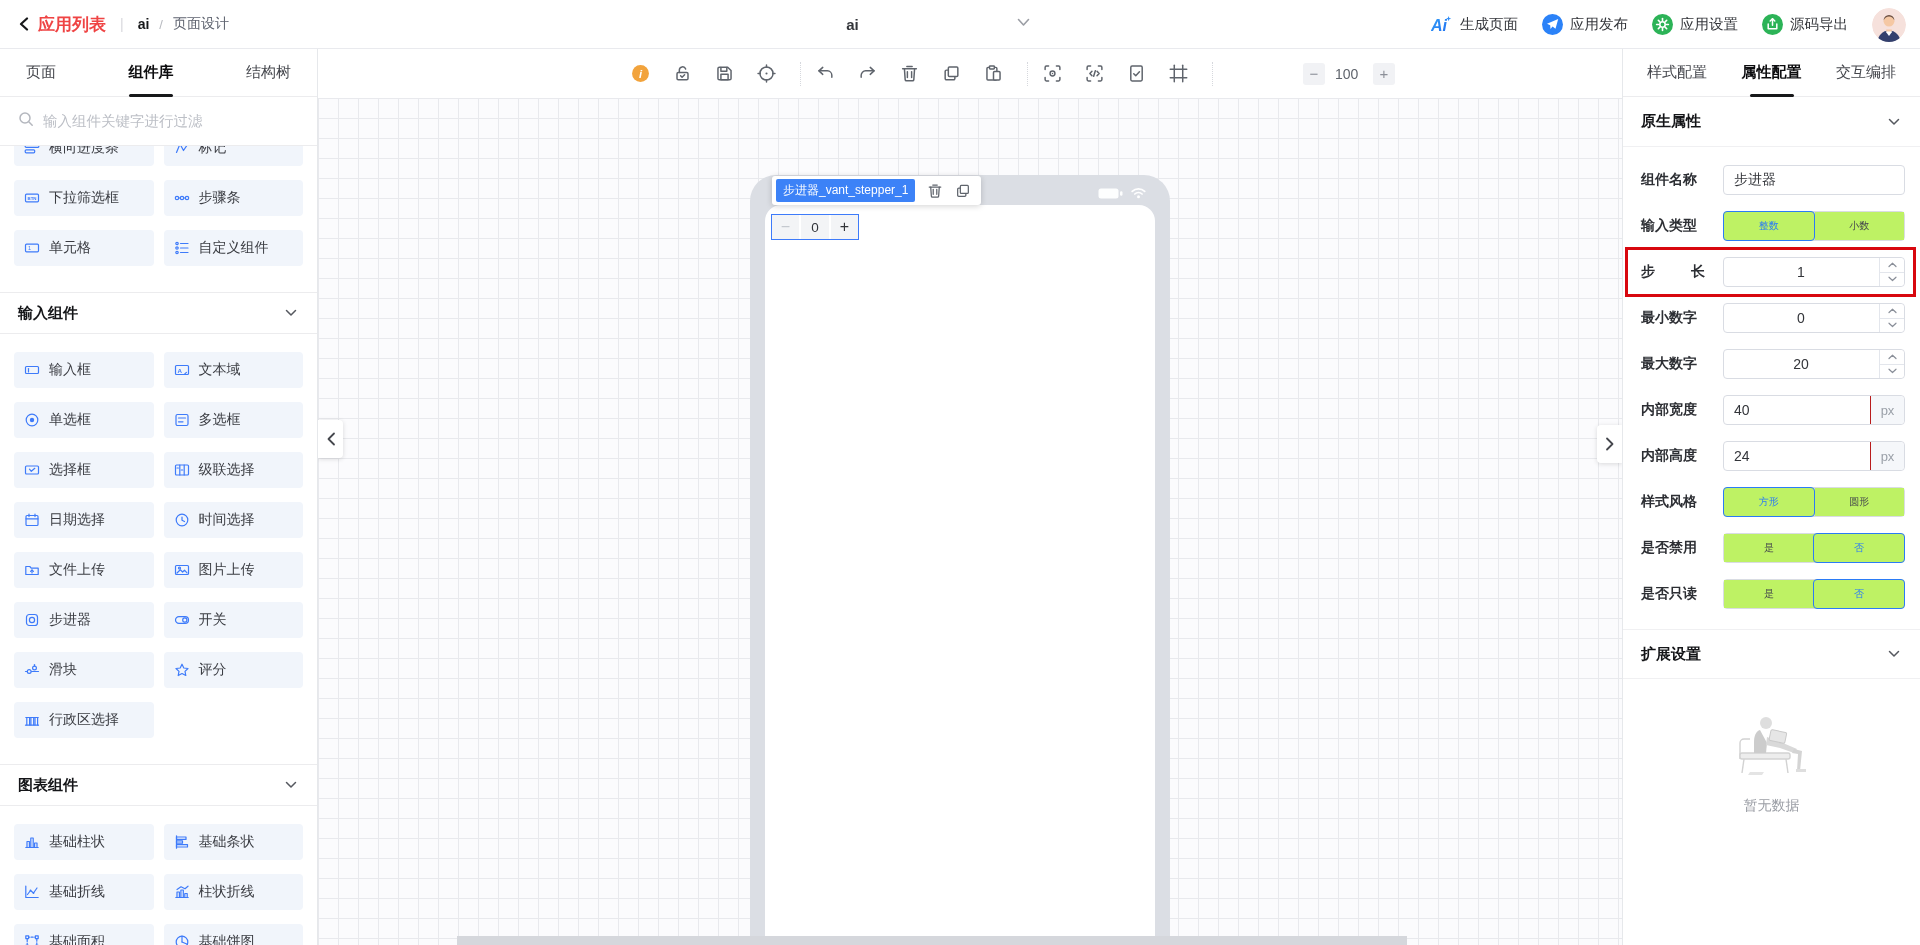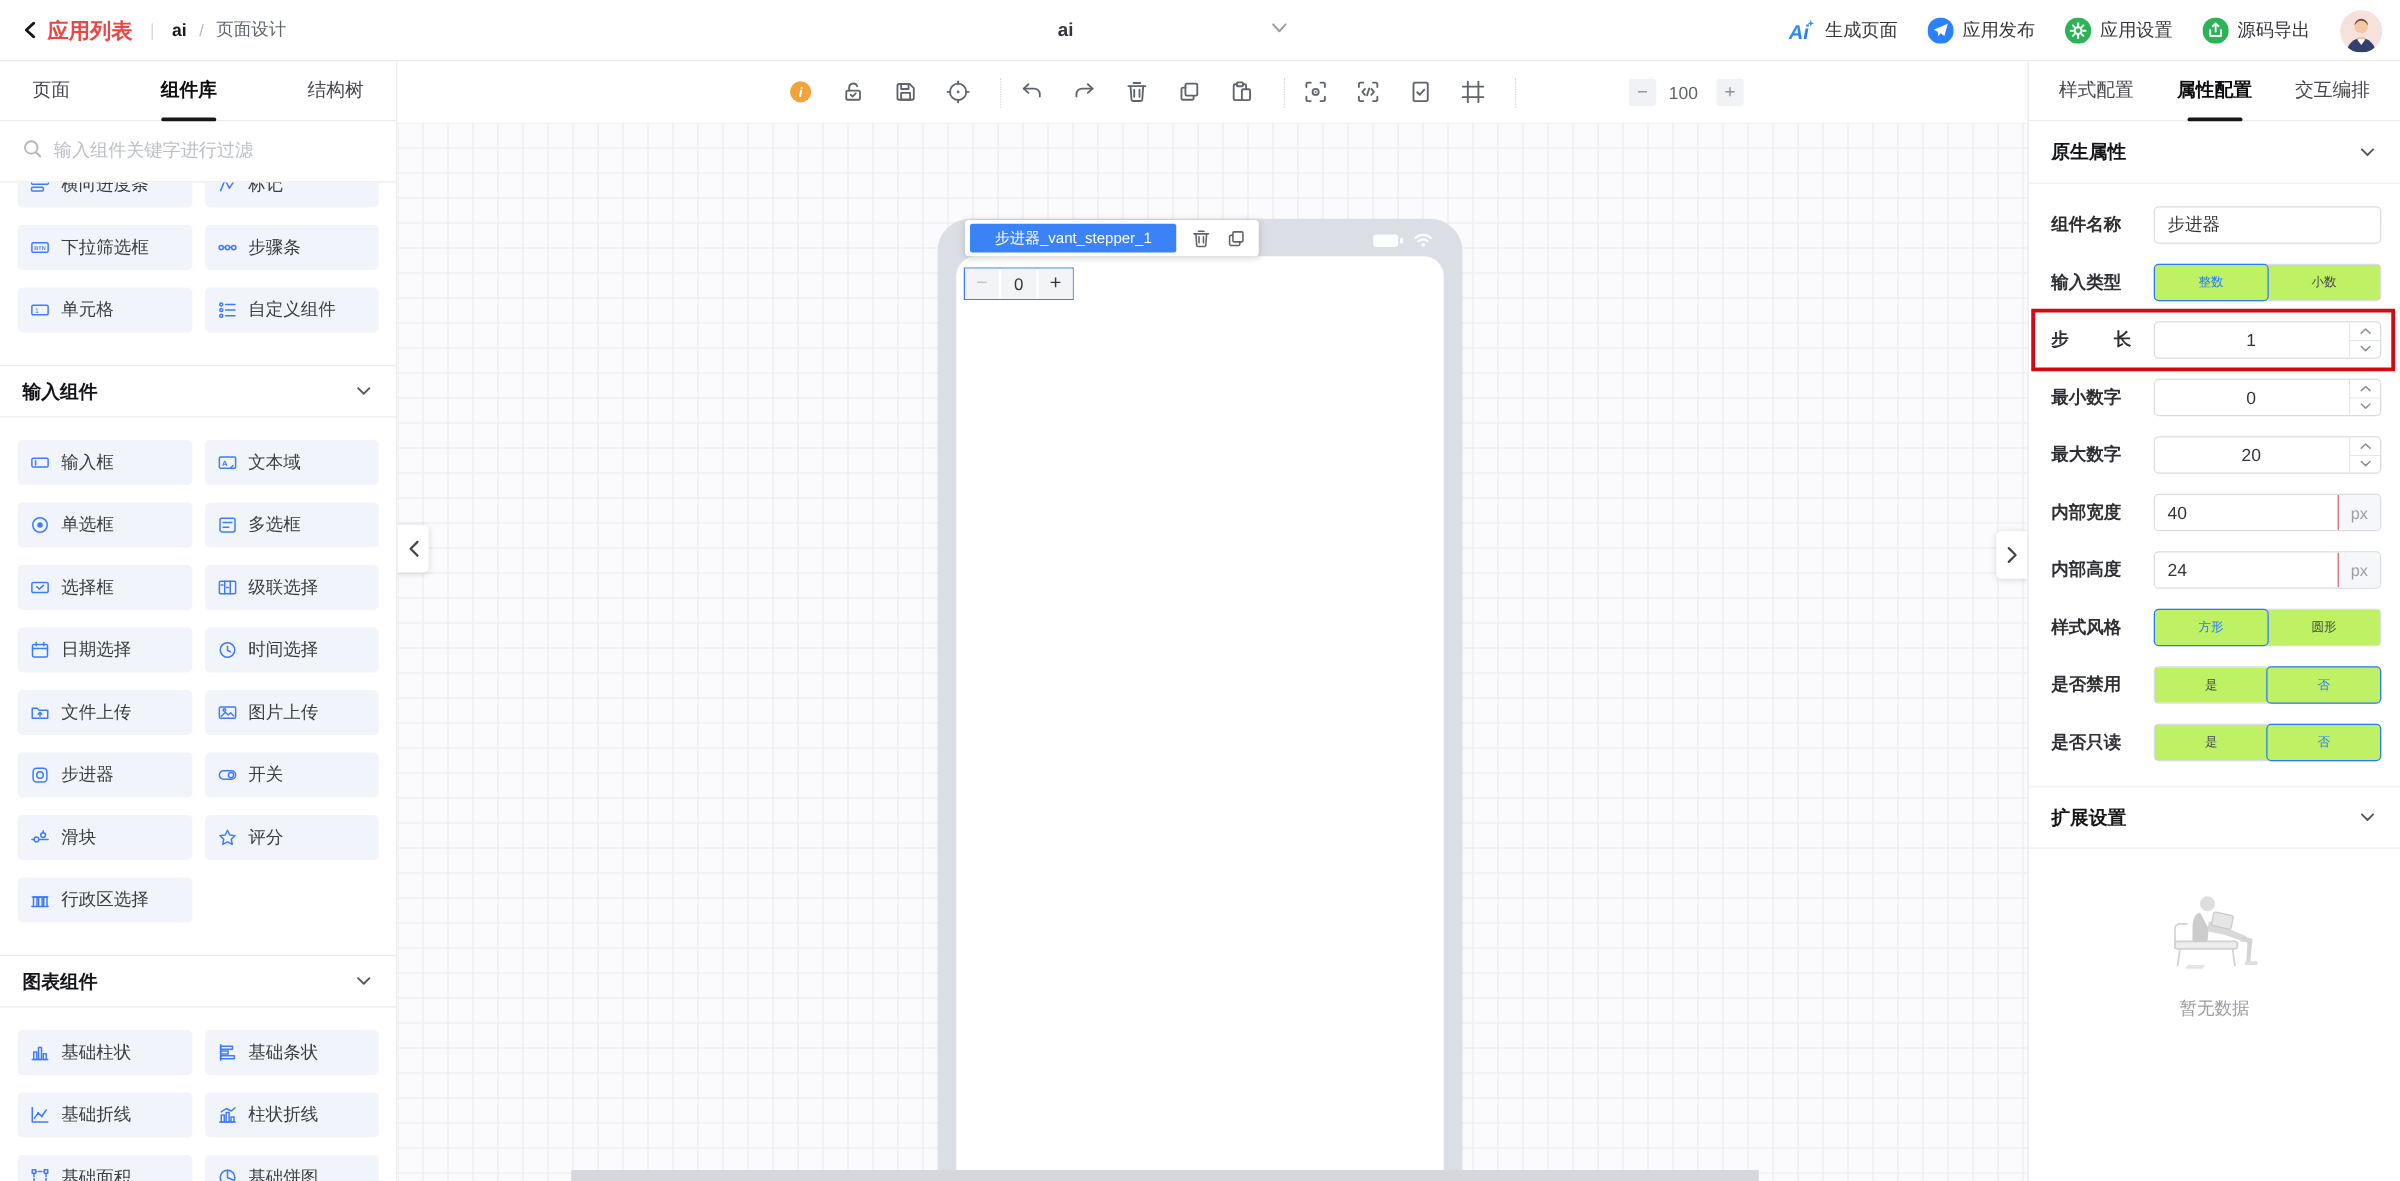--- a/index.html
+++ b/index.html
@@ -82,21 +82,21 @@
   .stepper { display:flex; gap:2px; background:#fff; }
   .st-cell { height:24px; background:#f3f4f6; display:flex; align-items:center; justify-content:center;
     font-size:14px; color:#33353a; }
   .st-minus { width:27px; color:#c3c7cd; font-size:16px; cursor:pointer; }
   .st-val  { width:28px; font-size:13.5px; }
   .st-plus { width:27px; font-size:16px; cursor:pointer; }
 
   .sel-toolbar { position:absolute; left:454px; top:127px; height:29px; background:#fff;
     border-radius:3px; box-shadow:0 1px 6px rgba(0,0,0,.18); display:flex; align-items:center;
     gap:12px; padding:0 10px 0 4px; z-index:6; }
-  .sel-chip { background:#3c82f7; color:#fff; font-size:12px; padding:3px 20px; border-radius:2px; white-space:nowrap; }
+  .sel-chip { background:#3c82f7; color:#fff; font-size:12px; padding:3px 7px; border-radius:2px; white-space:nowrap; }
   .sel-icon { width:16px; height:16px; color:#5f646c; cursor:pointer; display:flex; }
   .sel-icon svg { width:16px; height:16px; }
 
   .collapse-handle { position:absolute; width:25px; height:38px; background:#fff;
     box-shadow:0 1px 5px rgba(0,0,0,.14); display:flex; align-items:center; justify-content:center;
     cursor:pointer; z-index:4; color:#45474d; }
   .collapse-left  { left:0;  top:371px; border-radius:0 4px 4px 0; }
   .collapse-right { right:0; top:376px; border-radius:4px 0 0 4px; }
 
   .hscroll-thumb { position:absolute; left:139px; bottom:0; width:950px; height:9px;

